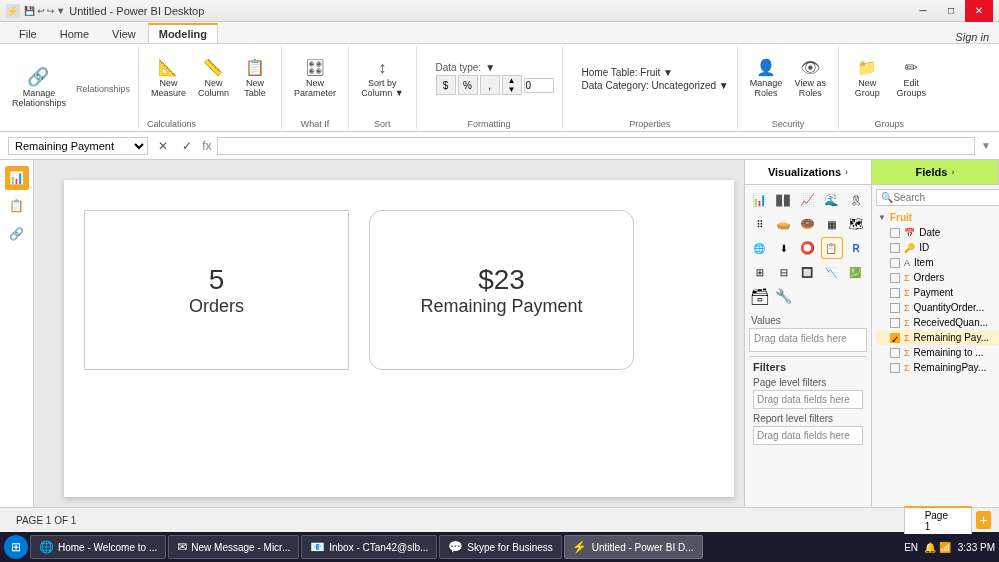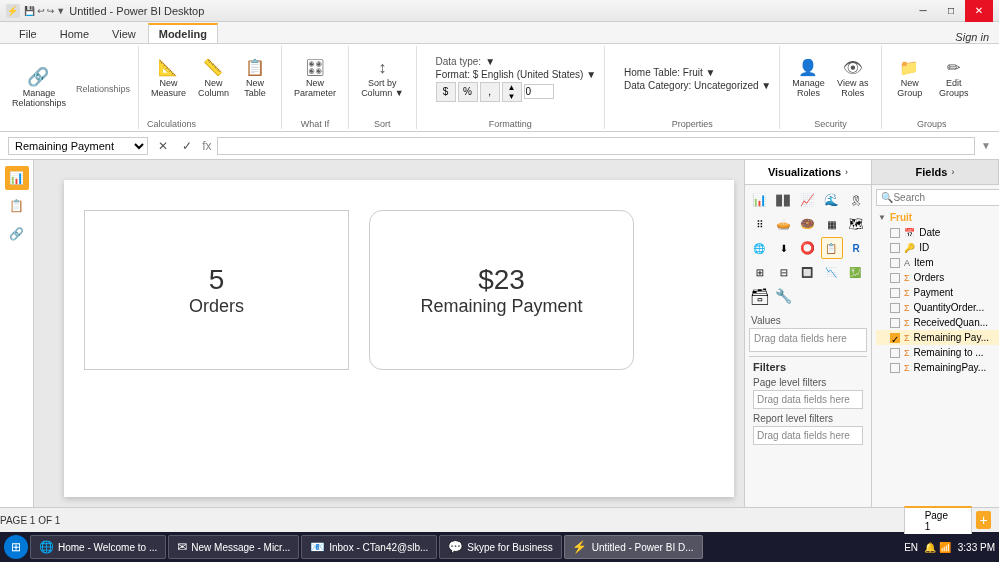--- a/index.html
+++ b/index.html
@@ -141,21 +141,21 @@
     .right-panel {
       width: 255px;
       background: #f7f7f7;
       border-left: 1px solid #ccc;
       display: flex;
       flex-direction: column;
     }
     .panel-tabs {
       display: flex;
       border-bottom: 1px solid #ccc;
-      background: #e5e5e5;
+      background: #bef264;
     }
     .panel-tab {
       flex: 1;
       padding: 6px 4px;
       text-align: center;
       font-size: 11px;
       font-weight: 600;
       cursor: pointer;
       border-right: 1px solid #ccc;
       display: flex;
@@ -326,21 +326,21 @@
     .taskbar-item.active { background: rgba(255,255,255,0.25); }
     .taskbar-icon { font-size: 12px; }
     .taskbar-right {
       margin-left: auto;
       display: flex;
       align-items: center;
       gap: 6px;
       color: white;
       font-size: 10px;
     }
-    .page-indicator { font-size: 10px; color: #333; margin-right: auto; padding-left: 0; }
+    .page-indicator { font-size: 10px; color: #333; margin-right: auto; padding-left: 16px; }
     .ribbon-row {
       display: flex;
       align-items: center;
       gap: 4px;
       font-size: 10px;
       padding-left: 11px;
     }
     .ribbon-label { color: #555; font-size: 10px; }
     .ribbon-select {
       font-size: 10px;
@@ -441,23 +441,20 @@
       </div>
     </div>
     <div class="ribbon-section-label">Sort</div>
   </div>
 
   <div class="ribbon-section" style="flex-direction:column;justify-content:space-between;min-width:130px;">
     <div style="flex:1;display:flex;flex-direction:column;justify-content:center;gap:2px;padding:2px 0;">
       <div class="ribbon-row">
         <span class="ribbon-label">Data type:</span>
         <span style="font-size:10px;color:#333;"> ▼</span>
-      </div>
-      <div class="ribbon-row">
-        <span style="font-size:10px;color:#333;">Format: $ English (United States) ▼</span>
       </div>
       <div class="ribbon-row" style="gap:2px;">
         <button class="ribbon-color-btn">$</button>
         <button class="ribbon-color-btn">%</button>
         <button class="ribbon-color-btn">,</button>
         <button class="ribbon-color-btn" style="font-size:8px;">▲<br>▼</button>
         <input class="ribbon-num-input" value="0" style="">
       </div>
     </div>
     <div class="ribbon-section-label">Formatting</div>

